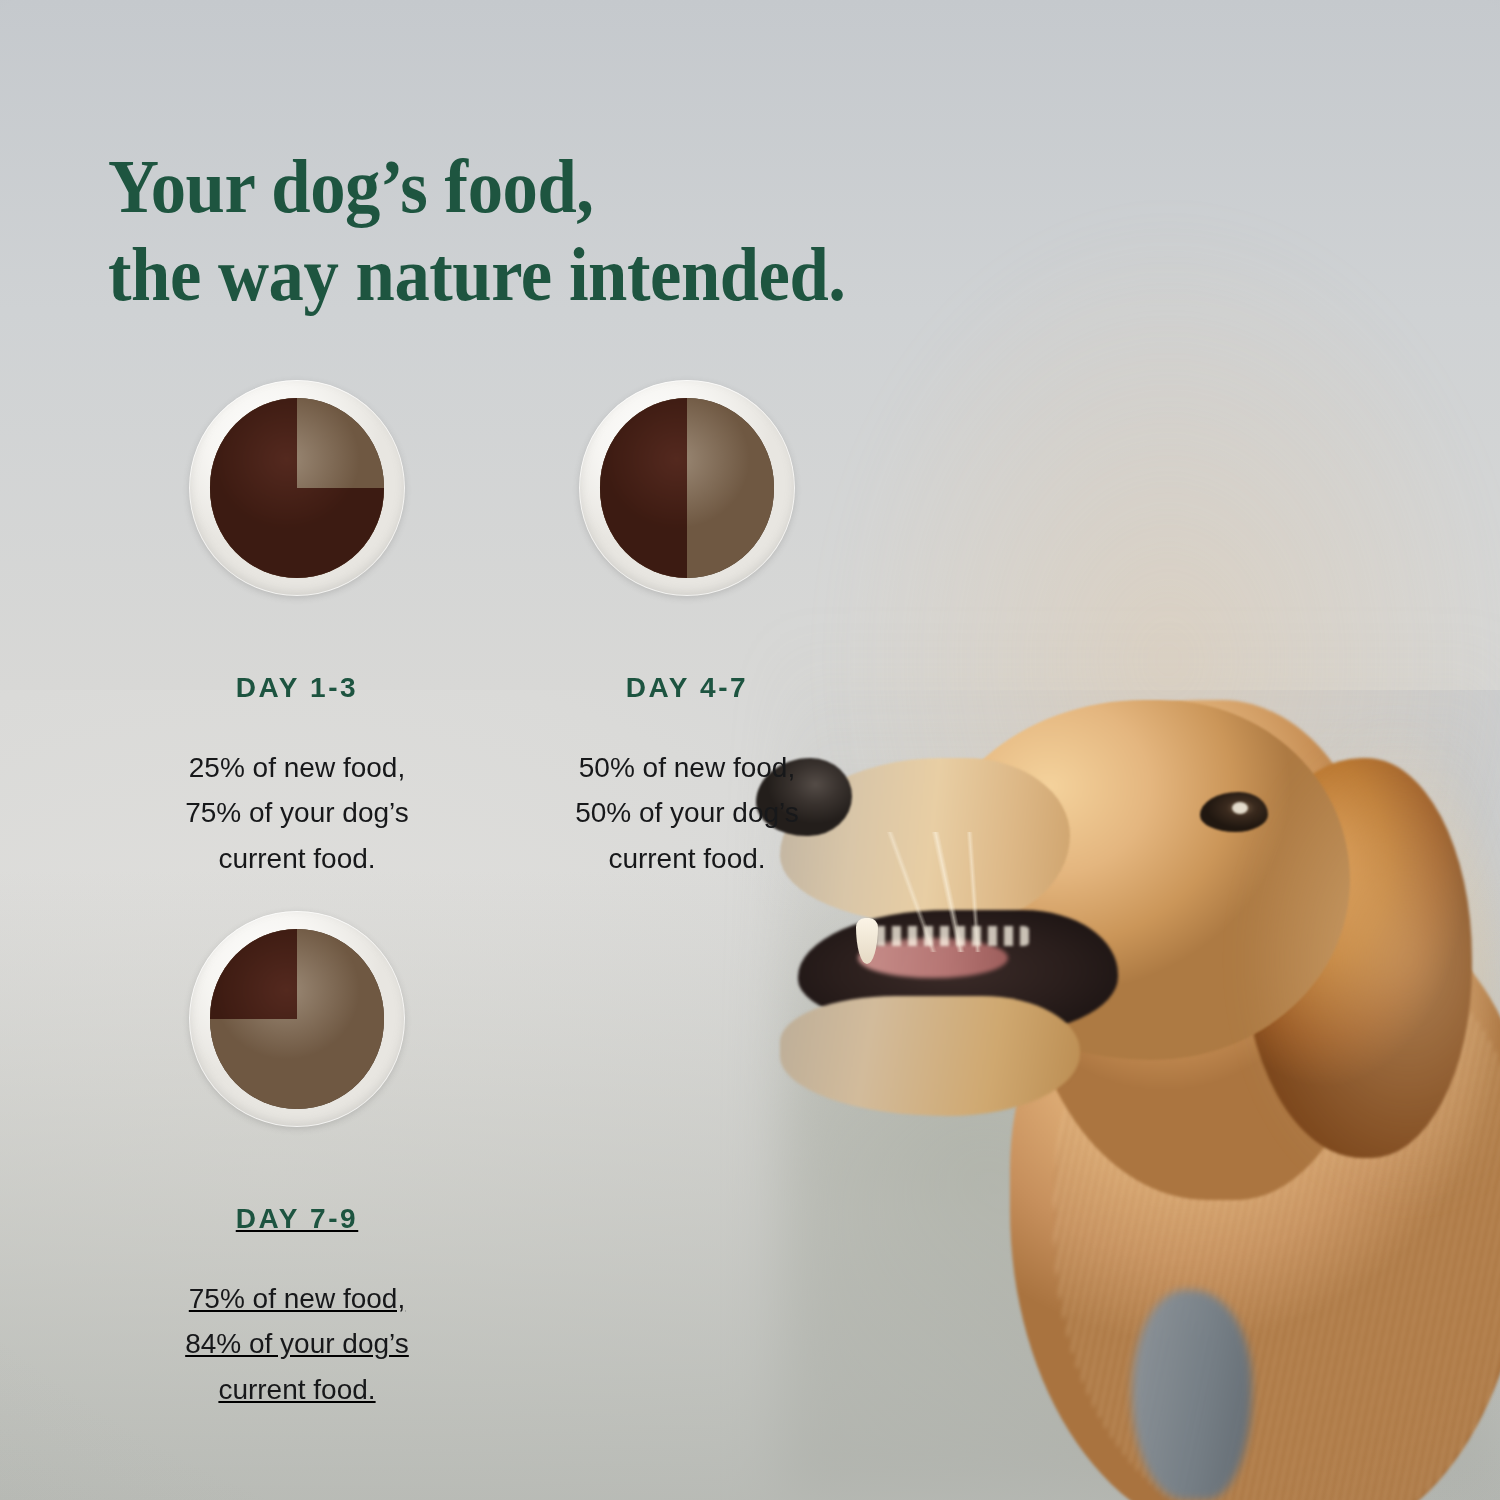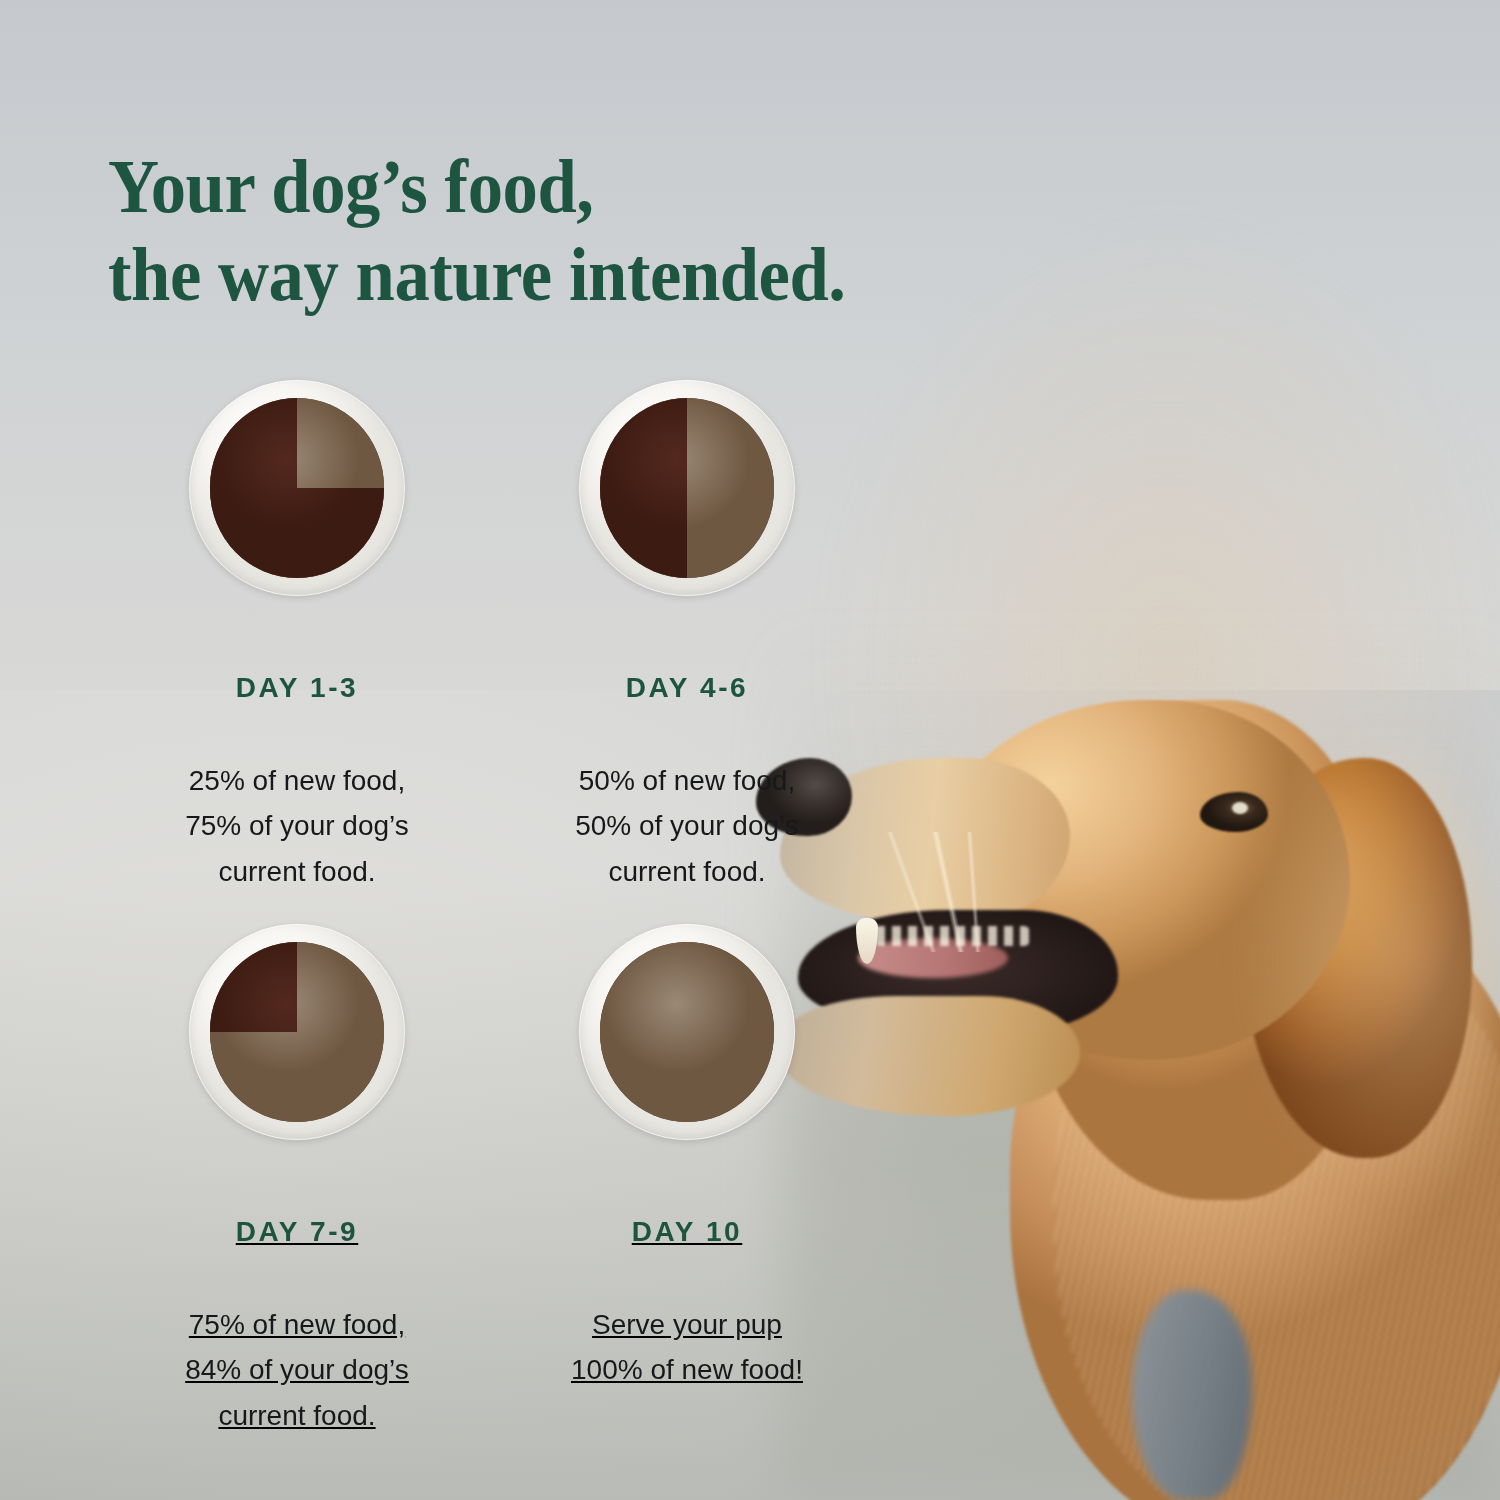--- a/index.html
+++ b/index.html
@@ -199,21 +199,21 @@
   
   .day-label {
     margin-top: 40px;
     color: #1d5440;
     font-weight: 700;
     font-size: 28px;
     letter-spacing: 2.6px;
     text-align: center;
   }
   .day-desc {
-    margin-top: 26px;
+    margin-top: 13px;
     color: #17181a;
     font-size: 28px;
     line-height: 1.62;
     text-align: center;
     white-space: pre-line;
     font-weight: 400;
   }
 
   
   .dog-layer {
@@ -468,21 +468,21 @@
           <div class="bowl">
             <div class="bowl-inner">
               <div class="kibble"></div>
               <div class="overlay">
                 <div class="ov q-left"></div>
               </div>
             </div>
             <div class="bowl-rim"></div>
           </div>
         </div>
-        <div class="day-label">DAY 4-6</div>
+        <div class="day-label">DAY 4-7</div>
         <div class="day-desc">50% of new food,
 50% of your dog’s
 current food.</div>
       </div>
 
     </div>
 
     <div class="step-row">
 
       <div class="step row2">
@@ -497,33 +497,18 @@
             </div>
             <div class="bowl-rim"></div>
           </div>
         </div>
         <div class="day-label">DAY 7-9</div>
         <div class="day-desc">75% of new food,
 84% of your dog’s
 current food.</div>
       </div>
 
-      <div class="step row2">
-        <div class="bowl-wrap">
-          <div class="bowl-shadow"></div>
-          <div class="bowl">
-            <div class="bowl-inner">
-              <div class="kibble"></div>
-              <div class="overlay"></div>
-            </div>
-            <div class="bowl-rim"></div>
-          </div>
-        </div>
-        <div class="day-label">DAY 10</div>
-        <div class="day-desc">Serve your pup
-100% of new food!</div>
-      </div>
 
     </div>
 
   </div>
 
 </div>
 
 </body></html>

